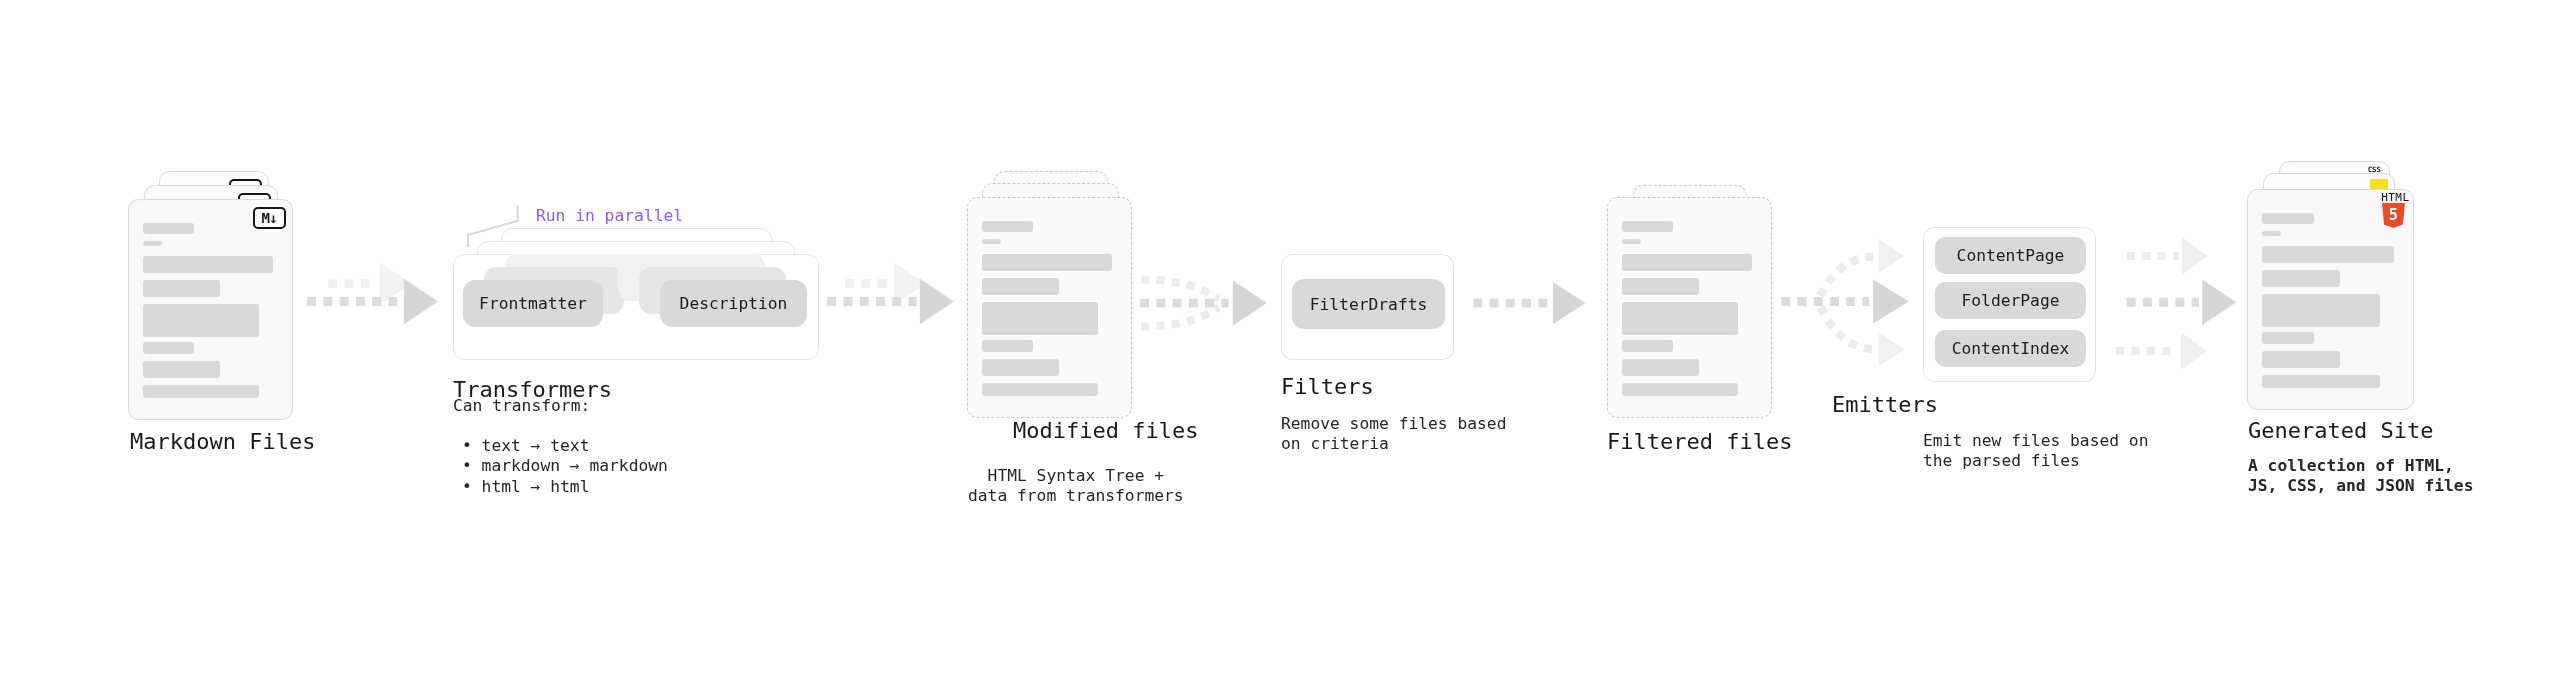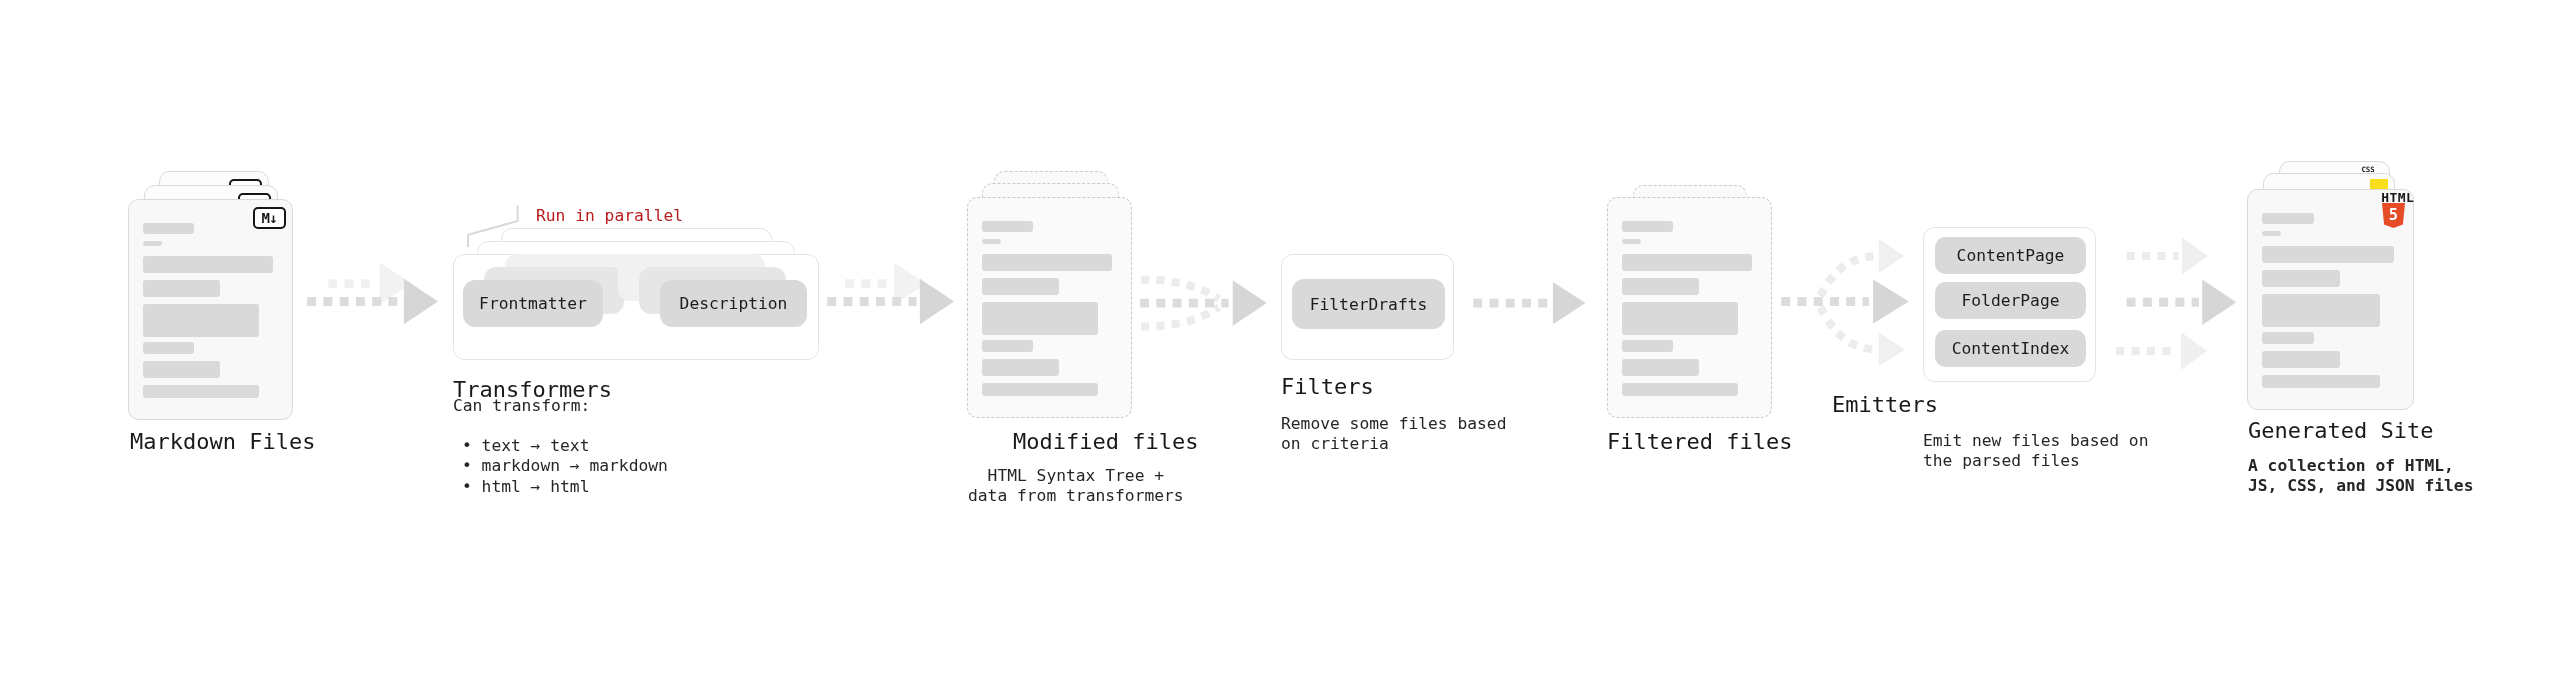--- a/index.html
+++ b/index.html
@@ -21,47 +21,47 @@
   .bar { background:#d9d9d9; border-radius:2.4px; }
 
   
   .md-badge {
     position:absolute; top:6.5px; right:6.5px; width:32.5px; height:22px;
     background:#ffffff; border:2.4px solid #161616; border-radius:4.9px;
     display:flex; align-items:center; justify-content:center;
     font-size:14px; font-weight:bold; letter-spacing:-0.8px; color:#161616;
     box-sizing:border-box;
   }
-  .css-badge { position:absolute; top:4.1px; right:8.1px; width:19.5px; text-align:left; }
+  .css-badge { position:absolute; top:4.1px; right:8.1px; width:19.5px; text-align:right; }
   .css-word { font-size:7.3px; font-weight:bold; color:#161616; line-height:7.3px; }
   .css-bar  { margin:0.8px auto 0; width:17px; height:3.3px; background:#2563eb; border-radius:0.8px; }
   .js-badge { position:absolute; top:4.9px; right:6.5px; width:18px; height:14.6px; background:#f7df1e; }
   .html5-badge { position:absolute; top:4.1px; right:7.3px; width:24.4px; text-align:center; }
-  .html5-word { font-size:13px; font-weight:bold; color:#161616; letter-spacing:0.4px; line-height:8.1px; }
+  .html5-word { font-size:11px; font-weight:normal; color:#161616; letter-spacing:0.4px; line-height:8.1px; }
   .html5-shield {
     margin:0.8px auto 0; width:23px; height:25px; background:#e44d26;
     clip-path:polygon(0 0,100% 0,91% 86%,50% 100%,9% 86%);
     display:flex; align-items:center; justify-content:center;
   }
   .html5-shield span { color:#ffffff; font-size:15.4px; font-weight:bold; line-height:23px; }
 
   
   .wbox { position:absolute; background:#ffffff; border:1.6px solid #e4e4e4; border-radius:11.4px; box-sizing:border-box; }
   .pill {
     position:absolute; background:#d9d9d9; border-radius:12.2px;
     display:flex; align-items:center; justify-content:center;
     font-size:16.3px; color:#1c1c1c; box-sizing:border-box;
   }
   .pill.g1 { background:#e6e6e6; }
   .pill.g2 { background:#f1f1f1; }
 
   
   .title { position:absolute; font-size:22px; font-weight:500; color:#191919; white-space:nowrap; }
   .desc  { position:absolute; font-size:16.3px; line-height:20.3px; color:#262626; white-space:pre-line; }
-  .note  { position:absolute; font-size:16.3px; color:#b91c1c; white-space:nowrap; }
+  .note  { position:absolute; font-size:16.3px; color:#8b5cf6; white-space:nowrap; }
   .bullets { position:absolute; font-size:16.3px; line-height:20.3px; color:#262626; }
   .bullet { padding-left:9px; }
   .bullet::before { content:"• "; }
 </style>
 </head>
 <body>
 
 <div class="canvas">
 
   <svg class="overlay" viewBox="0 0 3170 838">
@@ -185,21 +185,21 @@
           <div class="bar" style="width: 38%; height: 11.4px; margin-top: 23px;"></div>
           <div class="bar" style="width: 14%; height: 4.9px; margin-top: 6.5px;"></div>
           <div class="bar" style="width: 96%; height: 17px; margin-top: 9.8px;"></div>
           <div class="bar" style="width: 57%; height: 17px; margin-top: 7.3px;"></div>
           <div class="bar" style="width: 86%; height: 32.5px; margin-top: 7.3px;"></div>
           <div class="bar" style="width: 38%; height: 12.2px; margin-top: 4.9px;"></div>
           <div class="bar" style="width: 57%; height: 17px; margin-top: 7.3px;"></div>
           <div class="bar" style="width: 86%; height: 13px; margin-top: 7.3px;"></div>
         </div>
     </div>
-    <div class="title" style="left:968px; top:429px;padding-left:45px;">Modified files</div>
+    <div class="title" style="left:968px; top:418px;padding-left:45px;">Modified files</div>
     <div class="desc" style="left:968px; top:466px;text-align:center;">HTML Syntax Tree +
 data from transformers</div>
   </div>
 
   <div>
     <div class="wbox" style="left:1281px; top:254px; width:173px; height:106px;"></div>
     <div class="pill" style="left:1292px; top:279px; width:153px; height:50px;">FilterDrafts</div>
     <div class="title" style="left:1281px; top:374px;">Filters</div>
     <div class="desc" style="left:1281px; top:414px;">Remove some files based
 on criteria</div>

